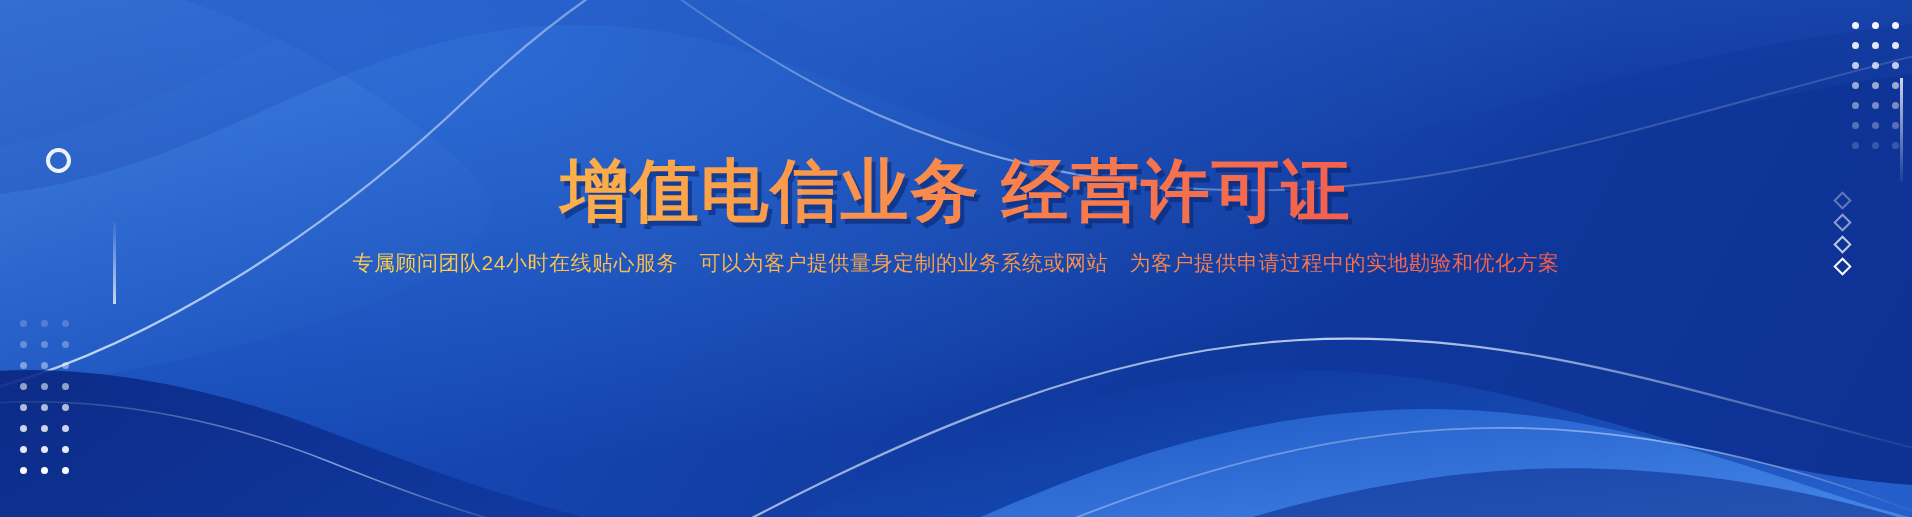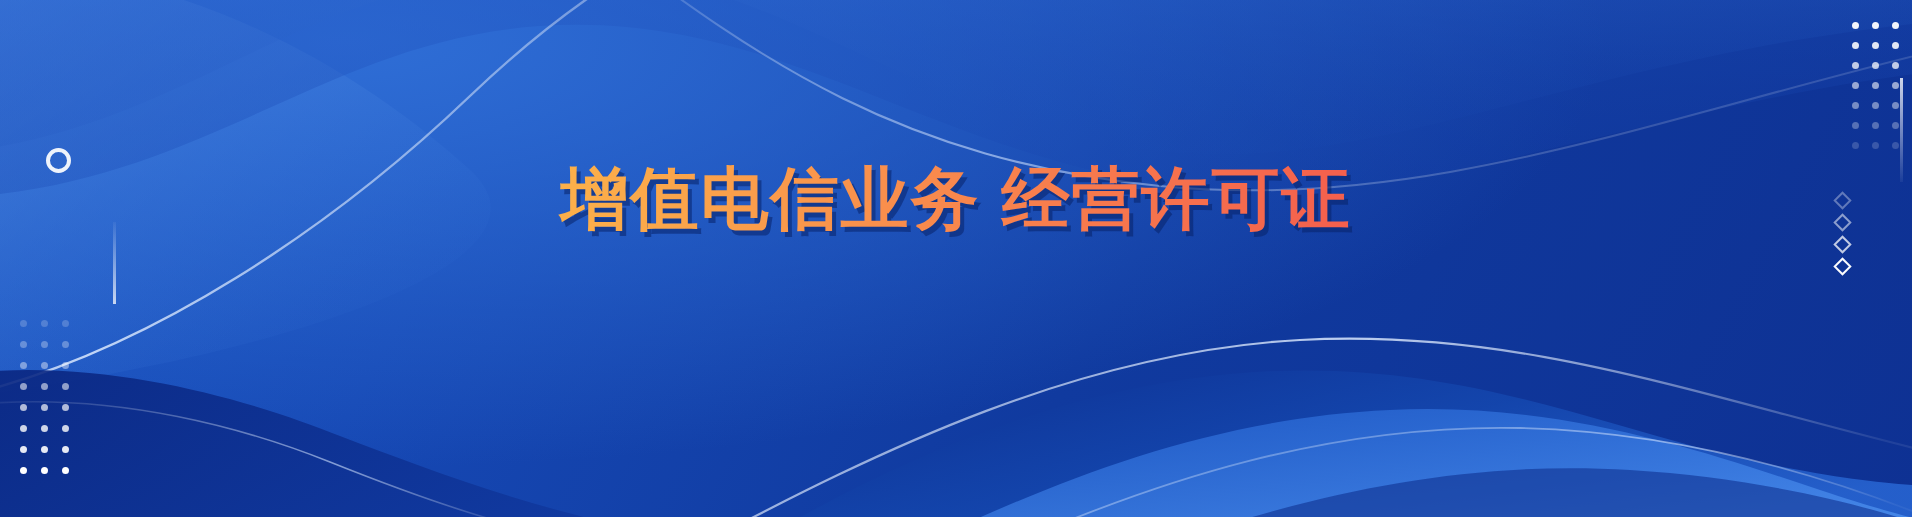--- a/index.html
+++ b/index.html
@@ -59,21 +59,21 @@
 
   
   .accent-bar { position:absolute; background:rgba(255,255,255,0.55); }
   #accent-bar-left  { left:113px; top:222px; width:3px; height:82px;
       background:linear-gradient(180deg,rgba(255,255,255,0.05),rgba(255,255,255,0.75)); }
   #accent-bar-right { left:1900px; top:78px; width:3px; height:104px;
       background:linear-gradient(180deg,rgba(255,255,255,0.8),rgba(255,255,255,0.05)); }
 
   
   #text-block {
-    position:absolute; left:0; right:0; top:16px;
+    position:absolute; left:0; right:0; top:8px;
     text-align:center;
   }
   #banner-title {
     margin-top:148px;
     font-size:68px;
     line-height:1;
     font-weight:bold;
     letter-spacing:2px;
     white-space:nowrap;
     background-image:linear-gradient(95deg,#ffd24a 0%,#fdc648 16%,#fba84a 34%,#f8834d 52%,#f4604d 70%,#f2504b 100%);
@@ -230,15 +230,16 @@
 
   <div id="diamond-stack">
     <i style="opacity:.34"></i>
     <i style="opacity:.52"></i>
     <i style="opacity:.74"></i>
     <i style="opacity:.98"></i>
   </div>
 
   <div id="text-block">
     <h1 id="banner-title">增值电信业务 经营许可证</h1>
+    <p id="banner-subtitle">专属顾问团队24小时在线贴心服务　可以为客户提供量身定制的业务系统或网站　为客户提供申请过程中的实地勘验和优化方案</p>
   </div>
 
 </div>
 
 </body></html>

